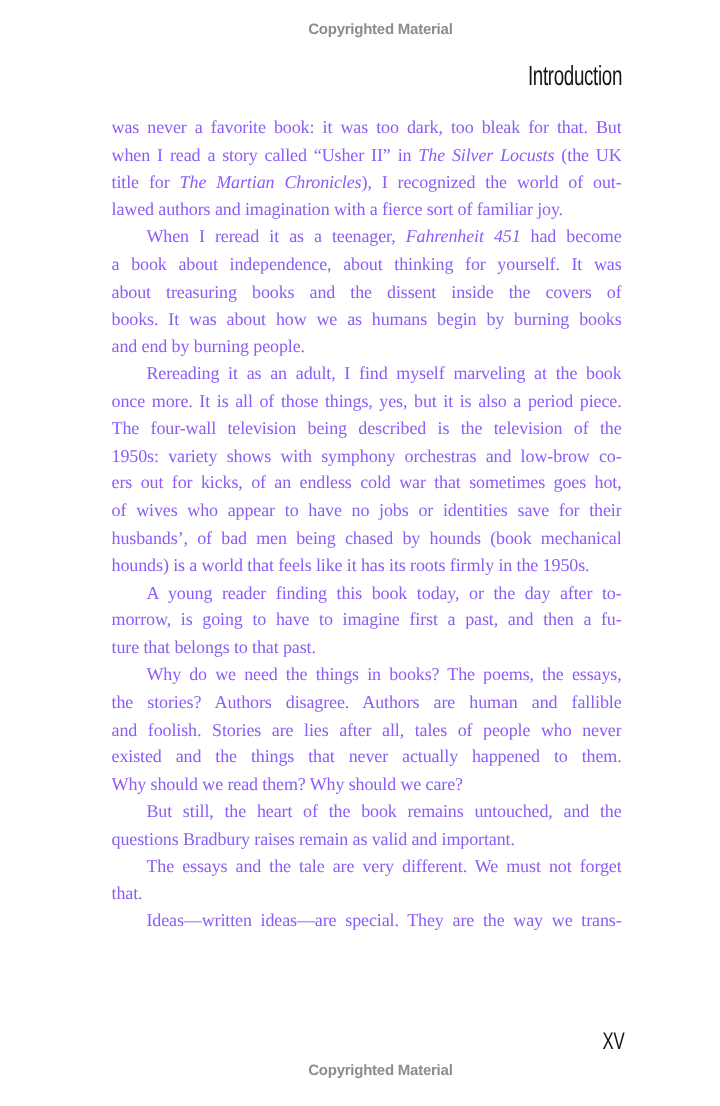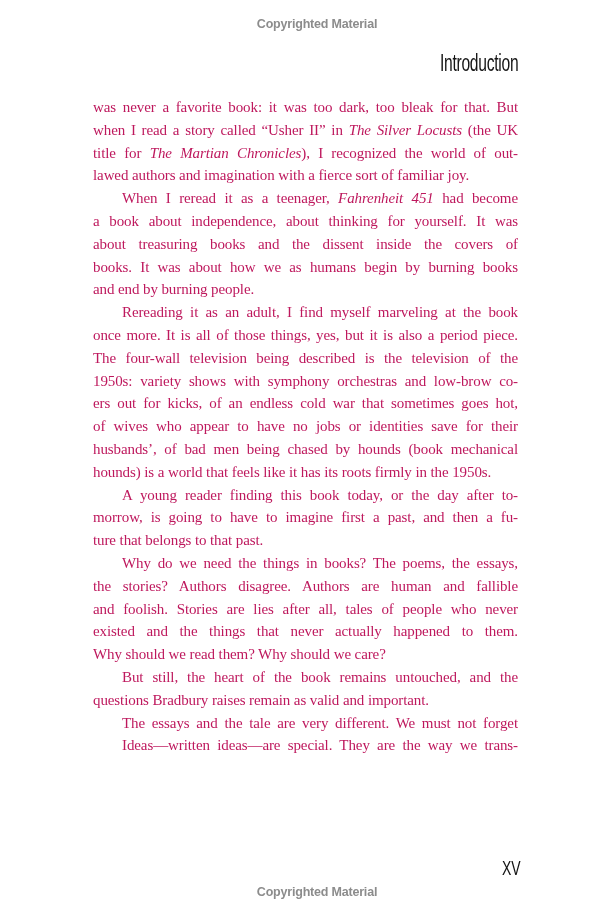--- a/index.html
+++ b/index.html
@@ -52,21 +52,21 @@
     transform: scaleX(0.7);
     transform-origin: 100% 0;
   }
   .body-text {
     position: absolute;
     left: 93px;
     top: 96px;
     width: 425px;
     font-size: 15px;
     line-height: 22.8px;
-    color: #be185d;
+    color: #8b5cf6;
   }
   .para { margin: 0; }
   .line {
     height: 22.8px;
     overflow: hidden;
     text-align: justify;
     text-align-last: justify;
     letter-spacing: -0.1px;
   }
   .line.endline {
@@ -120,20 +120,21 @@
         <div class="line">and foolish. Stories are lies after all, tales of people who never</div>
         <div class="line">existed and the things that never actually happened to them.</div>
         <div class="line endline">Why should we read them? Why should we care?</div>
       </div>
       <div class="para">
         <div class="line indent">But still, the heart of the book remains untouched, and the</div>
         <div class="line endline">questions Bradbury raises remain as valid and important.</div>
       </div>
       <div class="para">
         <div class="line indent">The essays and the tale are very different. We must not forget</div>
+        <div class="line endline">that.</div>
       </div>
       <div class="para">
         <div class="line indent">Ideas—written ideas—are special. They are the way we trans-</div>
       </div>
     </div>
 
   <div class="page-number">XV</div>
 
   <div class="notice notice-bottom">Copyrighted Material</div>
 </div>

